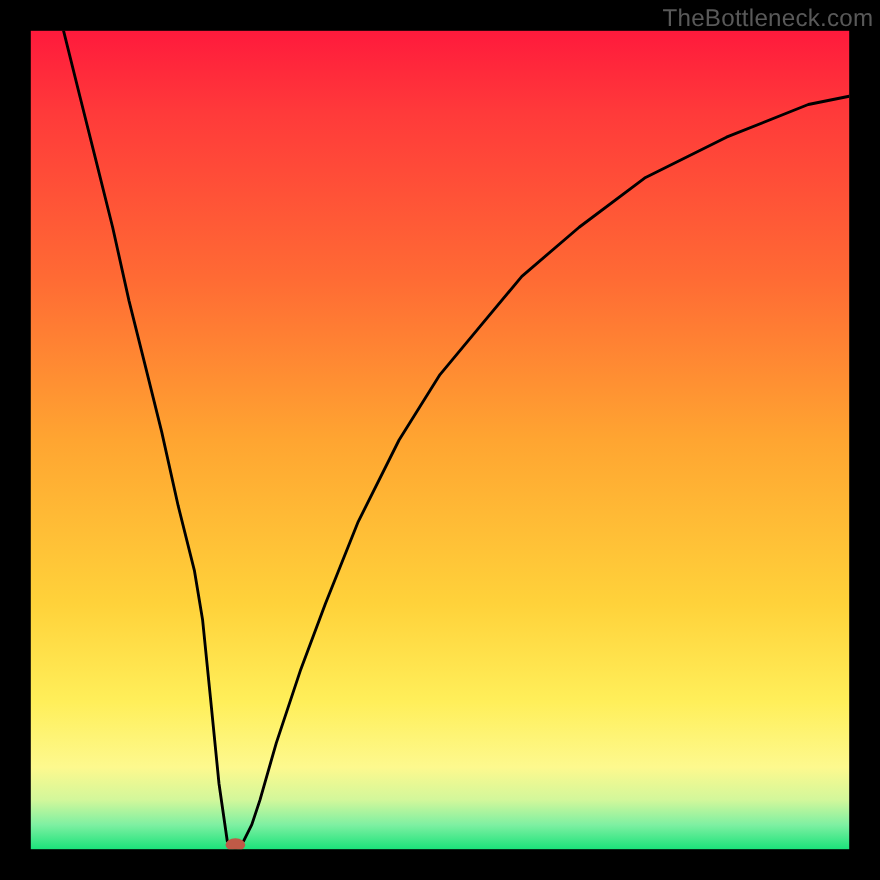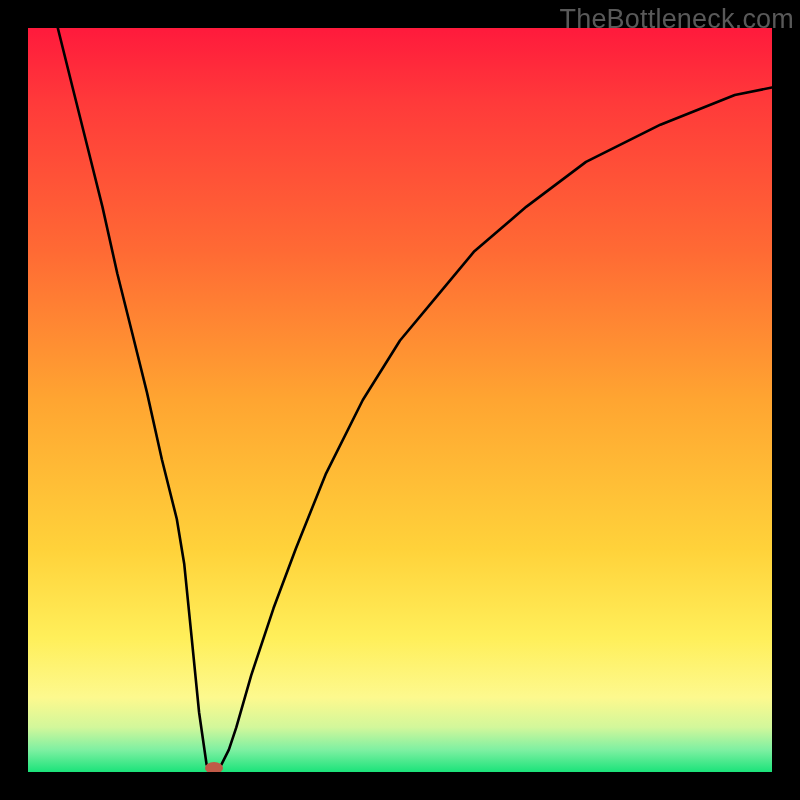--- a/index.html
+++ b/index.html
@@ -36,21 +36,21 @@
       #d2f79b 94%,
       #7ff0a2 97%,
       #1be37a 100%
     );
   }
   .watermark {
     position: absolute;
     right: 6px;
     top: 4px;
     color: #595959;
-    font-size: 27px;
+    font-size: 22px;
     font-weight: 500;
     letter-spacing: 0.2px;
     user-select: none;
   }
   svg.overlay {
     position: absolute;
     left: 0;
     top: 0;
   }
 </style>

